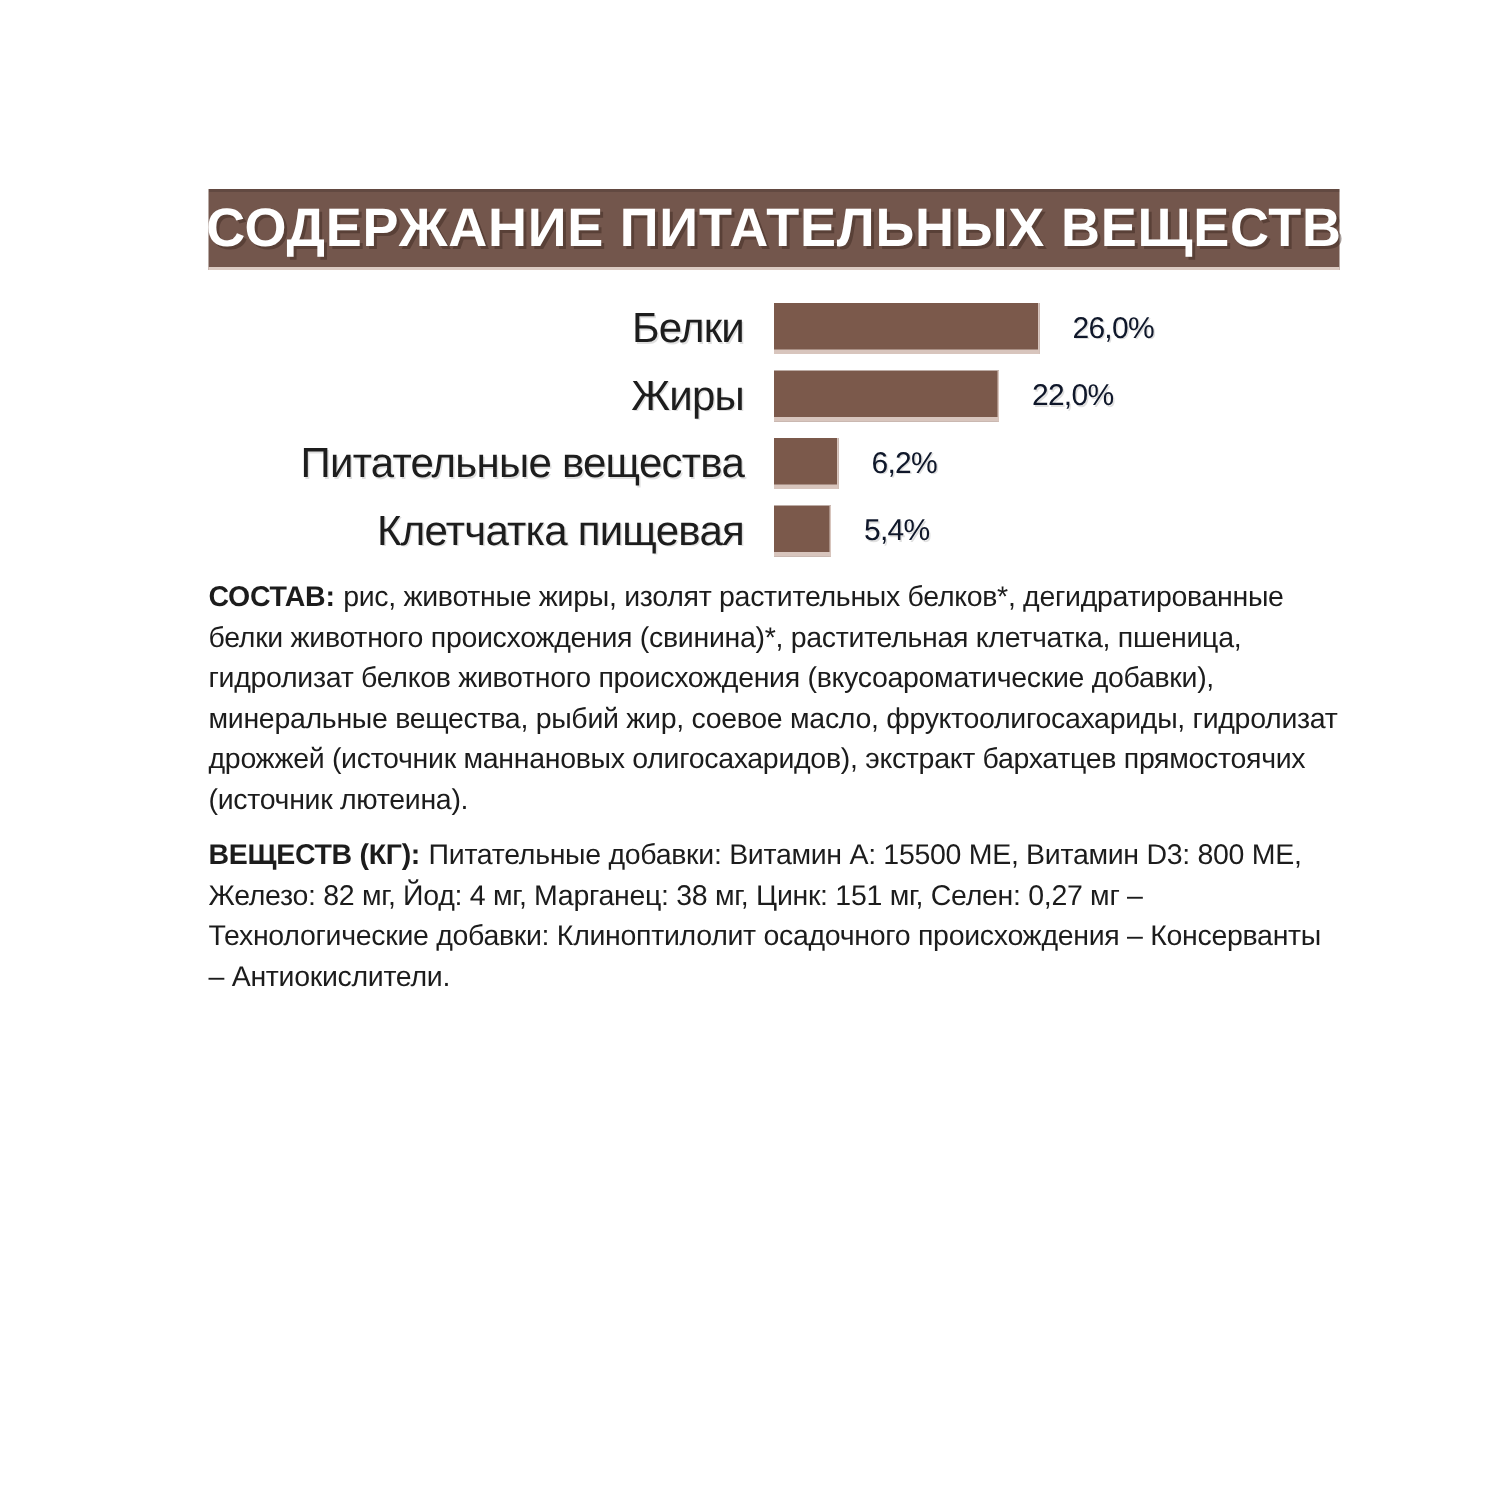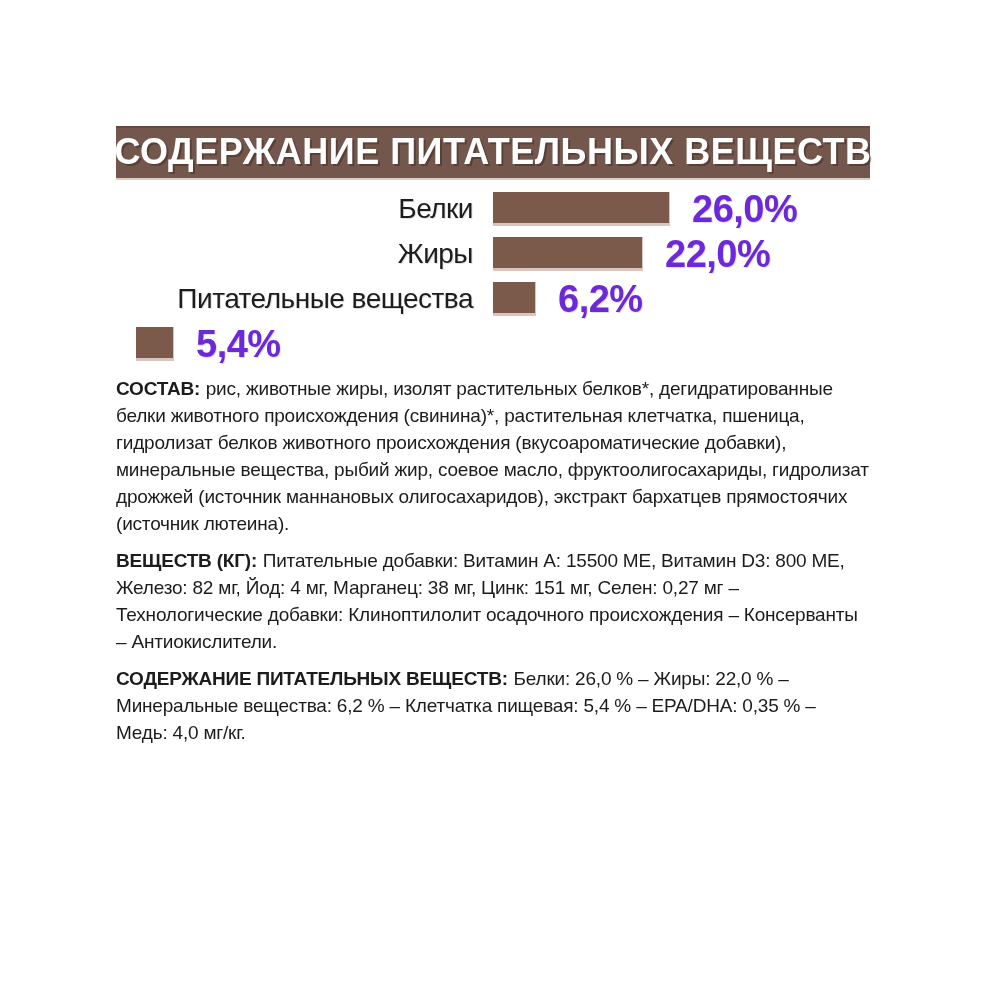--- a/index.html
+++ b/index.html
@@ -1,50 +1,50 @@
 <!DOCTYPE html>
 <html lang="ru" style="--brand: #73564c; --bar: #7b594b; --bar-edge: #d8c5bd; --ink: #1c1c1c;"><head>
 <meta charset="utf-8">
 <style>
   html,body{margin:0;padding:0;background:#ffffff;}
   .canvas{
     position:relative;width:1000px;height:1000px;background:#ffffff;overflow:hidden;
     font-family:"Liberation Sans", sans-serif;color:var(--ink,#1c1c1c);
   }
-  .page{position:absolute;left:116px;top:126px;width:754px;}
+  .page{position:absolute;left:139px;top:126px;width:754px;}
 
   
   .band{
     height:52px;display:flex;align-items:center;justify-content:center;
     background:var(--brand,#73564c);
     box-shadow: inset 0 2px 0 rgba(0,0,0,.14);
     border-bottom:2px solid #dccbc3;
   }
   .band-title{
     color:#ffffff;font-weight:bold;font-size:36px;letter-spacing:.5px;white-space:nowrap;
     text-shadow:2px 2px 0 rgba(58,38,32,.45);
   }
   .band-ingredients{margin-top:31px;}
 
   
-  .chart{margin-top:12px;}
+  .chart{margin-top:22px;}
   .chart-row{display:flex;align-items:center;height:34px;margin-bottom:11px;}
   .chart-label{
     width:357px;text-align:right;font-size:28px;letter-spacing:-.5px;
     color:#1d1d1d;text-shadow:1px 1px 0 rgba(0,0,0,.12);white-space:nowrap;
   }
   .bar{
     height:31px;margin-left:20px;background:var(--bar,#7b594b);
     border-bottom:3px solid var(--bar-edge,#d8c5bd);
     border-right:1px solid var(--bar-edge,#d8c5bd);
     box-sizing:content-box;
   }
   .chart-value{
-    margin-left:22px;font-size:38px;font-weight:bold;letter-spacing:-.5px;
-    color:#6d28d9;text-shadow:1px 1px 0 rgba(0,0,0,.12);white-space:nowrap;
+    margin-left:22px;font-size:20px;font-weight:normal;letter-spacing:-.5px;
+    color:#0f172a;text-shadow:1px 1px 0 rgba(0,0,0,.12);white-space:nowrap;
   }
 
   
   .text-block{margin-top:14px;}
   .para{
     margin:0 0 10px 0;font-size:19px;line-height:27px;letter-spacing:-.2px;
     color:var(--ink,#1c1c1c);text-align:left;
   }
   .para-label{font-weight:bold;margin-right:.30em;margin-top:36px;}
   .footnote{margin-top:4px;}
@@ -69,32 +69,30 @@
         <div class="chart-label">Жиры</div>
         <div class="bar" style="width: 149px;"></div>
         <div class="chart-value">22,0%</div>
       </div>
       <div class="chart-row">
         <div class="chart-label">Питательные вещества</div>
         <div class="bar" style="width: 42px;"></div>
         <div class="chart-value">6,2%</div>
       </div>
       <div class="chart-row">
+        <div class="chart-label">Клетчатка пищевая</div>
         <div class="bar" style="width: 37px;"></div>
         <div class="chart-value">5,4%</div>
       </div>
     </div>
 
 
     <div class="text-block">
       <p class="para">
         <b class="para-label">СОСТАВ:</b><span>рис, животные жиры, изолят растительных белков*, дегидратированные белки животного происхождения (свинина)*, растительная клетчатка, пшеница, гидролизат белков животного происхождения (вкусоароматические добавки), минеральные вещества, рыбий жир, соевое масло, фруктоолигосахариды, гидролизат дрожжей (источник маннановых олигосахаридов), экстракт бархатцев прямостоячих (источник лютеина).</span>
       </p>
       <p class="para">
         <b class="para-label">ВЕЩЕСТВ (КГ):</b><span>Питательные добавки: Витамин A: 15500 МЕ, Витамин D3: 800 МЕ, Железо: 82 мг, Йод: 4 мг, Марганец: 38 мг, Цинк: 151 мг, Селен: 0,27 мг – Технологические добавки: Клиноптилолит осадочного происхождения – Консерванты – Антиокислители.</span>
       </p>
-      <p class="para">
-        <b class="para-label">СОДЕРЖАНИЕ ПИТАТЕЛЬНЫХ ВЕЩЕСТВ:</b><span>Белки: 26,0 % – Жиры: 22,0 % – Минеральные вещества: 6,2 % – Клетчатка пищевая: 5,4 % – EPA/DHA: 0,35 % – Медь: 4,0 мг/кг.</span>
-      </p>
     </div>
 
   </div>
 </div>
 
 </body></html>

